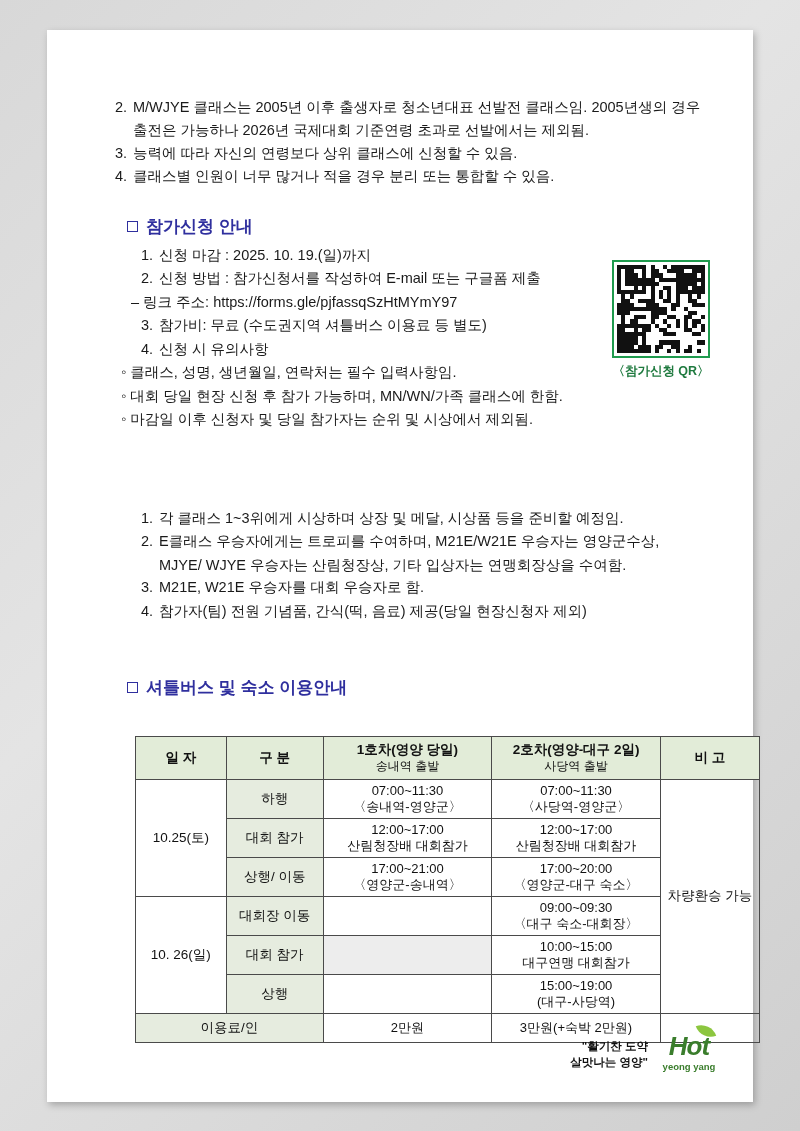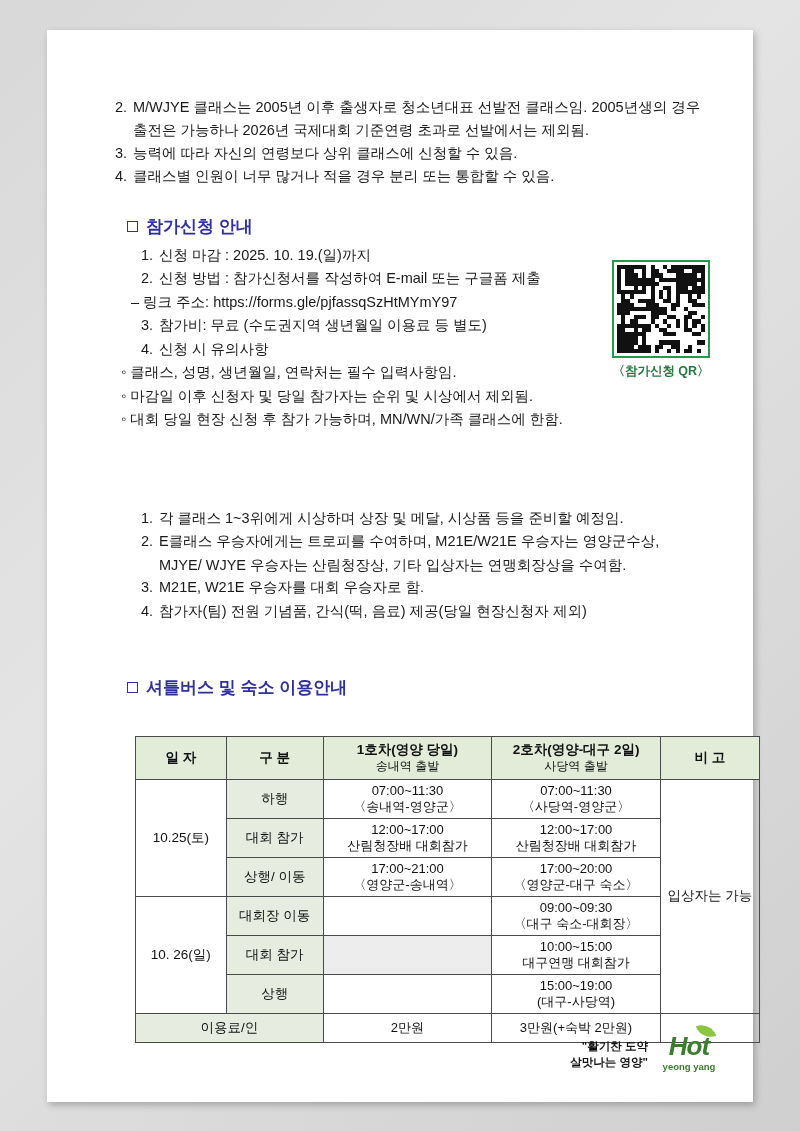--- a/index.html
+++ b/index.html
@@ -276,29 +276,29 @@
       <span class="ol-num">1.</span>
       <span class="ol-text">신청 마감 : 2025. 10. 19.(일)까지</span>
     </div>
     <div class="ol-item" style="padding-left:40px">
       <span class="ol-num">2.</span>
       <span class="ol-text">신청 방법 : 참가신청서를 작성하여 E-mail 또는 구글폼 제출</span>
     </div>
     <div class="dash-line">– 링크 주소: https://forms.gle/pjfassqSzHtMYmY97</div>
     <div class="ol-item" style="padding-left:40px">
       <span class="ol-num">3.</span>
-      <span class="ol-text">참가비: 무료 (수도권지역 생년월일 이용료 등 별도)</span>
+      <span class="ol-text">참가비: 무료 (수도권지역 셔틀버스 이용료 등 별도)</span>
     </div>
     <div class="ol-item" style="padding-left:40px">
       <span class="ol-num">4.</span>
       <span class="ol-text">신청 시 유의사항</span>
     </div>
     <div class="circ-line">◦ <span>클래스, 성명, 생년월일, 연락처는 필수 입력사항임.</span></div>
+    <div class="circ-line">◦ <span>대회 당일 현장 신청 후 참가 가능하며, MN/WN/가족 클래스에 한함.</span></div>
     <div class="circ-line">◦ <span>마감일 이후 신청자 및 당일 참가자는 순위 및 시상에서 제외됨.</span></div>
-    <div class="circ-line">◦ <span>대회 당일 현장 신청 후 참가 가능하며, MN/WN/가족 클래스에 한함.</span></div>
   </div>
 
   <div class="qr-wrap">
     <div class="qr-box">
       <div class="qr-grid" id="qr-grid">
           <i style="background:#111"></i>
           <i style="background:#111"></i>
           <i style="background:#111"></i>
           <i style="background:#111"></i>
           <i style="background:#111"></i>
@@ -797,21 +797,21 @@
         <td class="datec" rowspan="3">10.25(토)</td>
         <td class="lbl">하행</td>
         <td class="cell">
           <span class="l1">07:00~11:30</span>
           <span class="l2">〈송내역-영양군〉</span>
         </td>
         <td class="cell">
           <span class="l1">07:00~11:30</span>
           <span class="l2">〈사당역-영양군〉</span>
         </td>
-        <td class="note" rowspan="6">입상자는 가능</td>
+        <td class="note" rowspan="6">차량환승 가능</td>
       </tr>
       <tr>
         <td class="lbl">대회 참가</td>
         <td class="cell">
           <span class="l1">12:00~17:00</span>
           <span class="l2">산림청장배 대회참가</span>
         </td>
         <td class="cell">
           <span class="l1">12:00~17:00</span>
           <span class="l2">산림청장배 대회참가</span>

